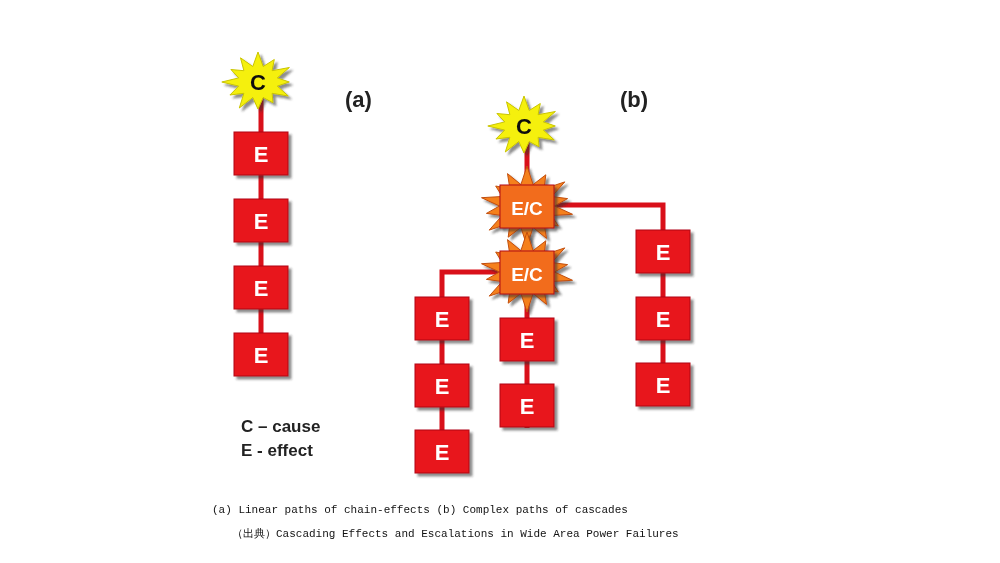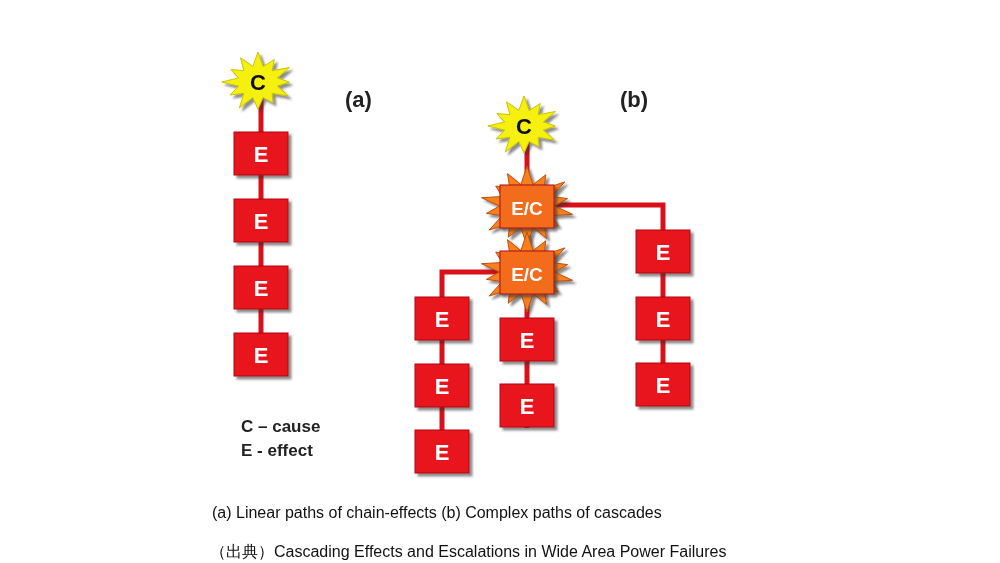--- a/index.html
+++ b/index.html
@@ -1,21 +1,21 @@
 <!DOCTYPE html>
 <html><head>
 <meta charset="utf-8">
 <style>
   html,body{margin:0;padding:0;background:#ffffff;}
   body{width:1000px;height:563px;position:relative;overflow:hidden;}
   #diagram{position:absolute;left:0;top:0;width:1000px;height:563px;}
   .lbl{font-family:"Liberation Sans",sans-serif;font-weight:bold;}
-  .caption{position:absolute;left:212px;font-family:Liberation Sans, sans-serif;font-size:16px;color:#111;white-space:nowrap;}
+  .caption{position:absolute;left:212px;font-family:Liberation Mono, monospace;font-size:11px;color:#111;white-space:nowrap;}
   #cap1{top:504px;}
-  #cap2{top:526px;left:210px;margin-top:16px;}
+  #cap2{top:526px;left:232px;}
 </style>
 </head>
 <body>
 
 <svg id="diagram" viewBox="0 0 1000 563" xmlns="http://www.w3.org/2000/svg">
   <defs>
     <filter id="sh" x="-20%" y="-20%" width="150%" height="150%">
       <feDropShadow dx="3" dy="3" stdDeviation="1.2" flood-color="#333" flood-opacity="0.55"></feDropShadow>
     </filter>
   </defs>

